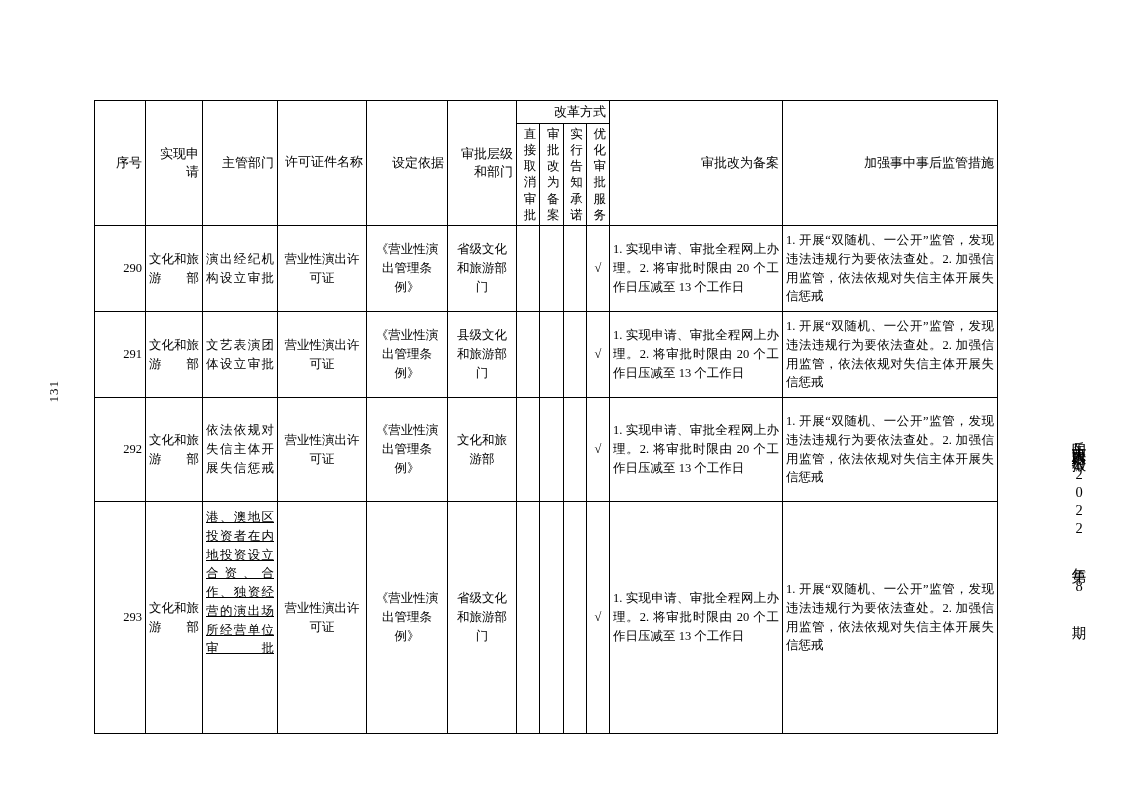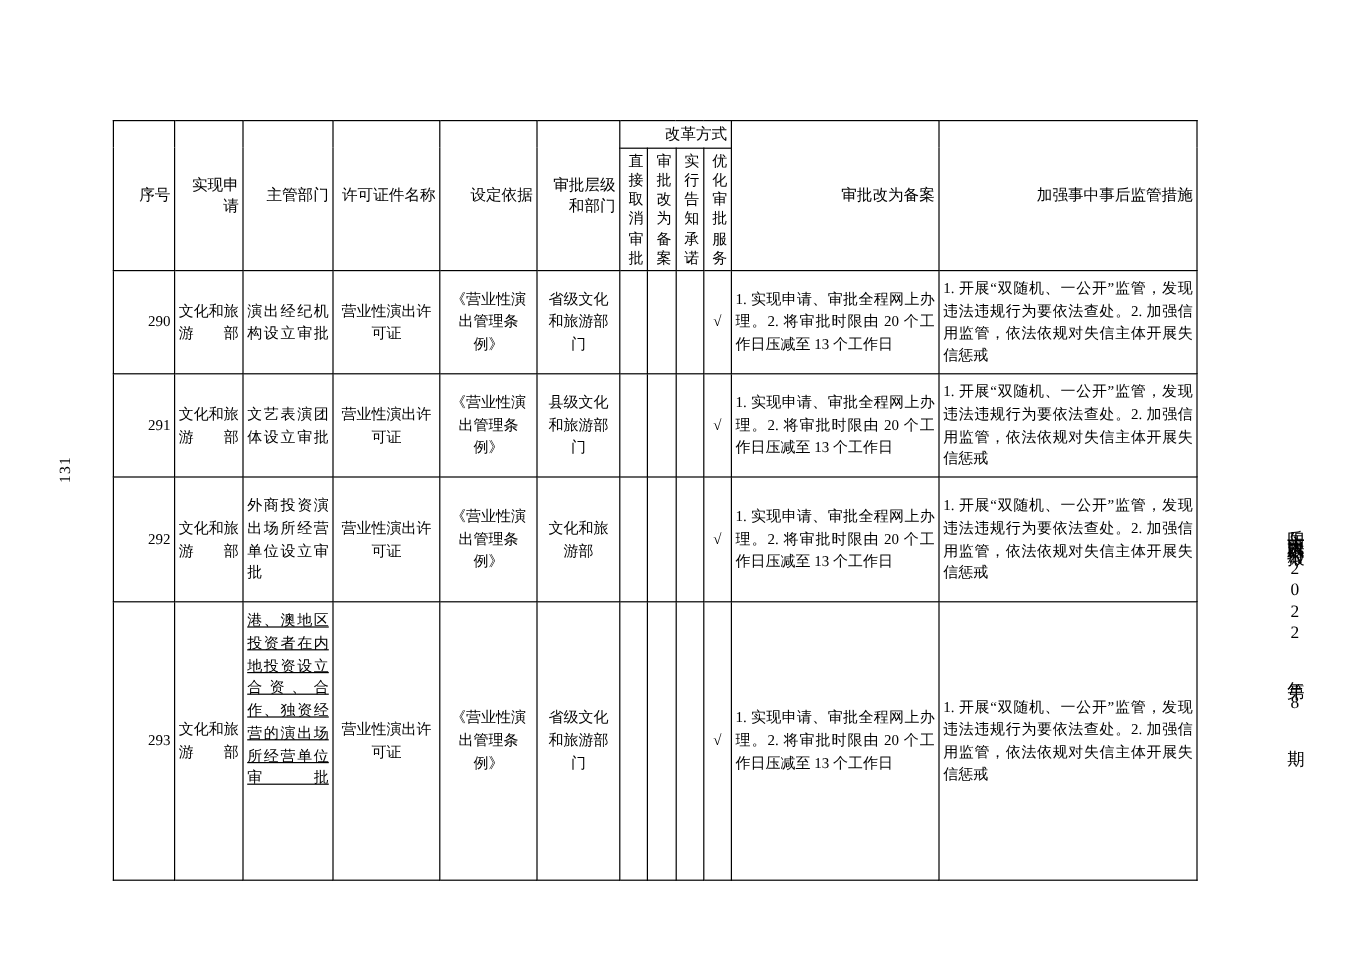--- a/index.html
+++ b/index.html
@@ -73,21 +73,21 @@
     font-size: 12.5px;
     font-weight: bold;
     line-height: 1.3;
     padding: 3px 1px;
     margin-left: 16px;
   }
   
   .c-seq { width: 44px; text-align: center; }
   .c-dept { width: 50px; }
   .c-item { width: 68px; }
-  .c-cert { width: 82px; }
+  .c-cert { width: 82px; font-family: Liberation Mono, monospace; }
   .c-basis { width: 74px; }
   .c-level { width: 62px; }
   .c-m1 { width: 48px; }
   .c-m2 { width: 40px; }
   .c-m3 { width: 42px; }
   .c-m4 { width: 58px; }
   .c-measure { width: 166px; }
   .c-super { width: 208px; margin-top: 48px; }
 
   td.ctr { text-align: right; }
@@ -180,21 +180,21 @@
         <td class="body-cell check"></td>
         <td class="body-cell check"></td>
         <td class="body-cell check">√</td>
         <td class="body-cell measure">1. 实现申请、审批全程网上办理。2. 将审批时限由 20 个工作日压减至 13 个工作日</td>
         <td class="body-cell super">1. 开展“双随机、一公开”监管，发现违法违规行为要依法查处。2. 加强信用监管，依法依规对失信主体开展失信惩戒</td>
       </tr>
 
       <tr style="height:104px;">
         <td class="body-cell ctr seq">292</td>
         <td class="body-cell j">文化和旅游部</td>
-        <td class="body-cell j">外商投资演出场所经营单位设立审批</td>
+        <td class="body-cell j">依法依规对失信主体开展失信惩戒</td>
         <td class="body-cell jc">营业性演出许可证</td>
         <td class="body-cell jc">《营业性演出管理条例》</td>
         <td class="body-cell jc">文化和旅游部</td>
         <td class="body-cell check"></td>
         <td class="body-cell check"></td>
         <td class="body-cell check"></td>
         <td class="body-cell check">√</td>
         <td class="body-cell measure">1. 实现申请、审批全程网上办理。2. 将审批时限由 20 个工作日压减至 13 个工作日</td>
         <td class="body-cell super">1. 开展“双随机、一公开”监管，发现违法违规行为要依法查处。2. 加强信用监管，依法依规对失信主体开展失信惩戒</td>
       </tr>

